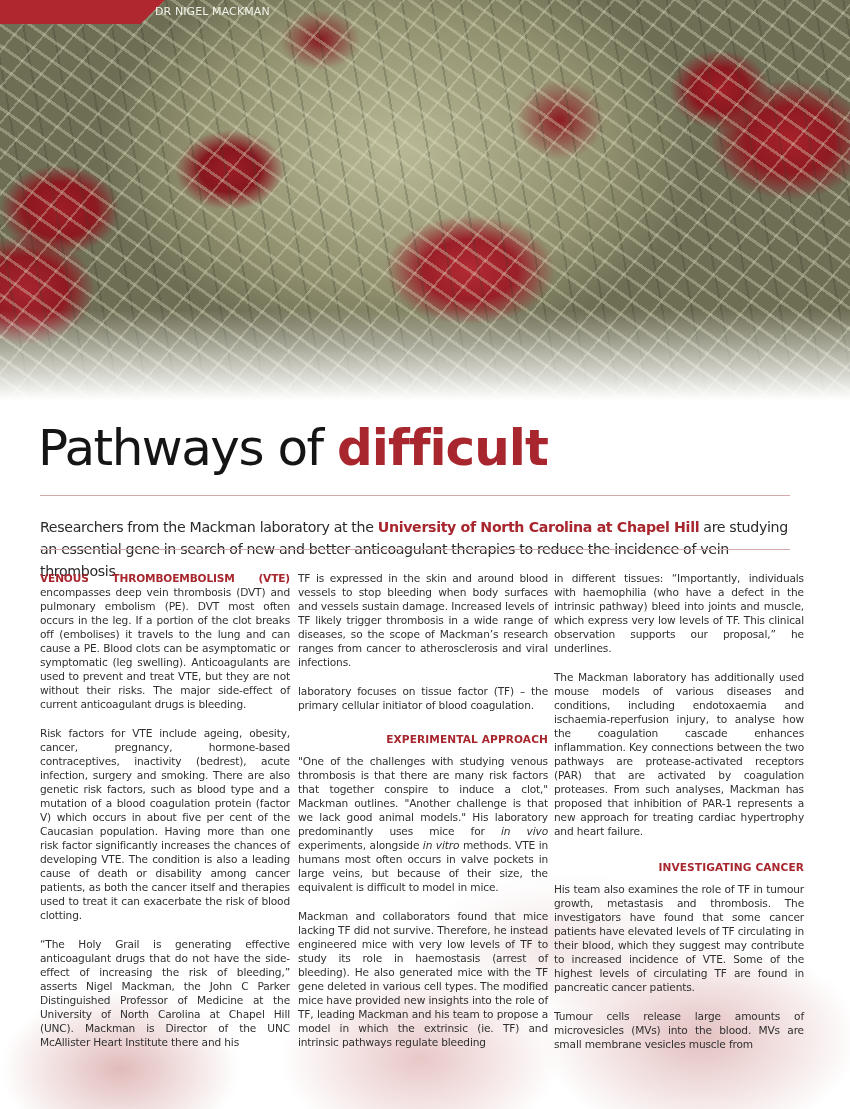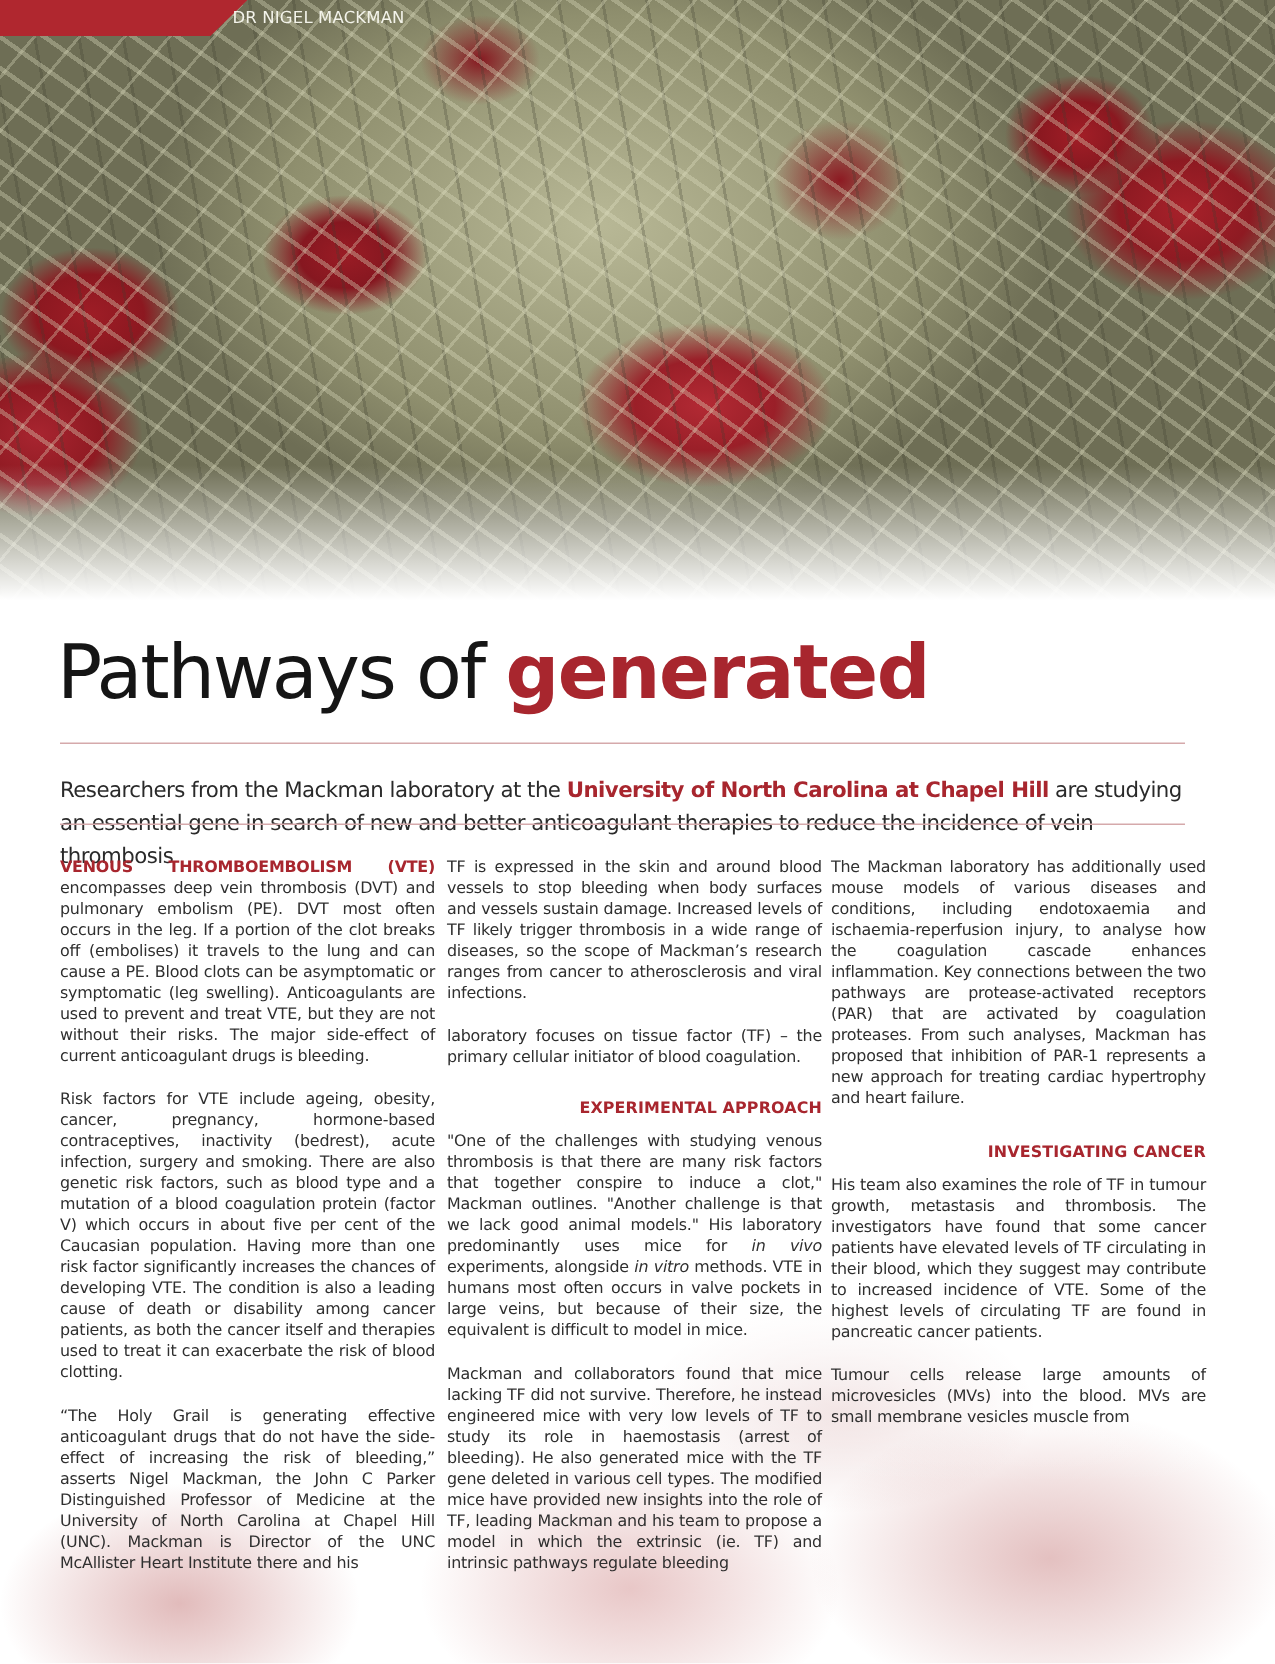--- a/index.html
+++ b/index.html
@@ -95,41 +95,42 @@
 </style>
 </head>
 <body>
 
 <div class="hero"></div>
 <div class="author-tab"></div>
 <div class="author-name">DR NIGEL MACKMAN</div>
 
 <div class="footer-bg"></div>
 
-<h1 class="title"><span>Pathways of </span><span class="accent">generated</span></h1>
+<h1 class="title"><span>Pathways of </span><span class="accent">difficult</span></h1>
 
 <div class="rule" style="top:495px"></div>
 <p class="standfirst"><span>Researchers from the Mackman laboratory at the </span><span class="hl">University of North Carolina at Chapel Hill</span><span> are studying an essential gene in search of new and better anticoagulant therapies to reduce the incidence of vein thrombosis</span></p>
 <div class="rule" style="top:549px"></div>
 
 <div class="col col-1">
   <p><span class="lead">VENOUS THROMBOEMBOLISM (VTE)</span><span> encompasses deep vein thrombosis (DVT) and pulmonary embolism (PE). DVT most often occurs in the leg. If a portion of the clot breaks off (embolises) it travels to the lung and can cause a PE. Blood clots can be asymptomatic or symptomatic (leg swelling). Anticoagulants are used to prevent and treat VTE, but they are not without their risks. The major side-effect of current anticoagulant drugs is bleeding.</span></p>
   <p>Risk factors for VTE include ageing, obesity, cancer, pregnancy, hormone-based contraceptives, inactivity (bedrest), acute infection, surgery and smoking. There are also genetic risk factors, such as blood type and a mutation of a blood coagulation protein (factor V) which occurs in about five per cent of the Caucasian population. Having more than one risk factor significantly increases the chances of developing VTE. The condition is also a leading cause of death or disability among cancer patients, as both the cancer itself and therapies used to treat it can exacerbate the risk of blood clotting.</p>
   <p>“The Holy Grail is generating effective anticoagulant drugs that do not have the side-effect of increasing the risk of bleeding,” asserts Nigel Mackman, the John C Parker Distinguished Professor of Medicine at the University of North Carolina at Chapel Hill (UNC). Mackman is Director of the UNC McAllister Heart Institute there and his</p>
 </div>
 
 <div class="col col-2">
   <p>TF is expressed in the skin and around blood vessels to stop bleeding when body surfaces and vessels sustain damage. Increased levels of TF likely trigger thrombosis in a wide range of diseases, so the scope of Mackman’s research ranges from cancer to atherosclerosis and viral infections.</p>
   <p>laboratory focuses on tissue factor (TF) – the primary cellular initiator of blood coagulation.</p>
   <div class="section-head">EXPERIMENTAL APPROACH</div>
   <p><span>"One of the challenges with studying venous thrombosis is that there are many risk factors that together conspire to induce a clot," Mackman outlines. "Another challenge is that we lack good animal models." His laboratory predominantly uses mice for </span><i>in vivo</i><span> experiments, alongside </span><i>in vitro</i><span> methods. VTE in humans most often occurs in valve pockets in large veins, but because of their size, the equivalent is difficult to model in mice.</span></p>
   <p>Mackman and collaborators found that mice lacking TF did not survive. Therefore, he instead engineered mice with very low levels of TF to study its role in haemostasis (arrest of bleeding). He also generated mice with the TF gene deleted in various cell types. The modified mice have provided new insights into the role of TF, leading Mackman and his team to propose a model in which the extrinsic (ie. TF) and intrinsic pathways regulate bleeding</p>
 </div>
 
 <div class="col col-3">
+  <p>in different tissues: “Importantly, individuals with haemophilia (who have a defect in the intrinsic pathway) bleed into joints and muscle, which express very low levels of TF. This clinical observation supports our proposal,” he underlines.</p>
   <p>The Mackman laboratory has additionally used mouse models of various diseases and conditions, including endotoxaemia and ischaemia-reperfusion injury, to analyse how the coagulation cascade enhances inflammation. Key connections between the two pathways are protease-activated receptors (PAR) that are activated by coagulation proteases. From such analyses, Mackman has proposed that inhibition of PAR-1 represents a new approach for treating cardiac hypertrophy and heart failure.</p>
   <div class="section-head">INVESTIGATING CANCER</div>
   <p>His team also examines the role of TF in tumour growth, metastasis and thrombosis. The investigators have found that some cancer patients have elevated levels of  TF circulating in their blood, which they suggest may contribute to increased incidence of VTE. Some of the highest levels of circulating TF are found in pancreatic cancer patients.</p>
   <p>Tumour cells release large amounts of microvesicles (MVs) into the blood. MVs are small membrane vesicles muscle from</p>
 </div>
 
 <div class="folio">72</div>
 <div class="mag-name"><b>INTERNATIONAL</b><span class="light"> INNOVATION</span></div>
 
 </body></html>

